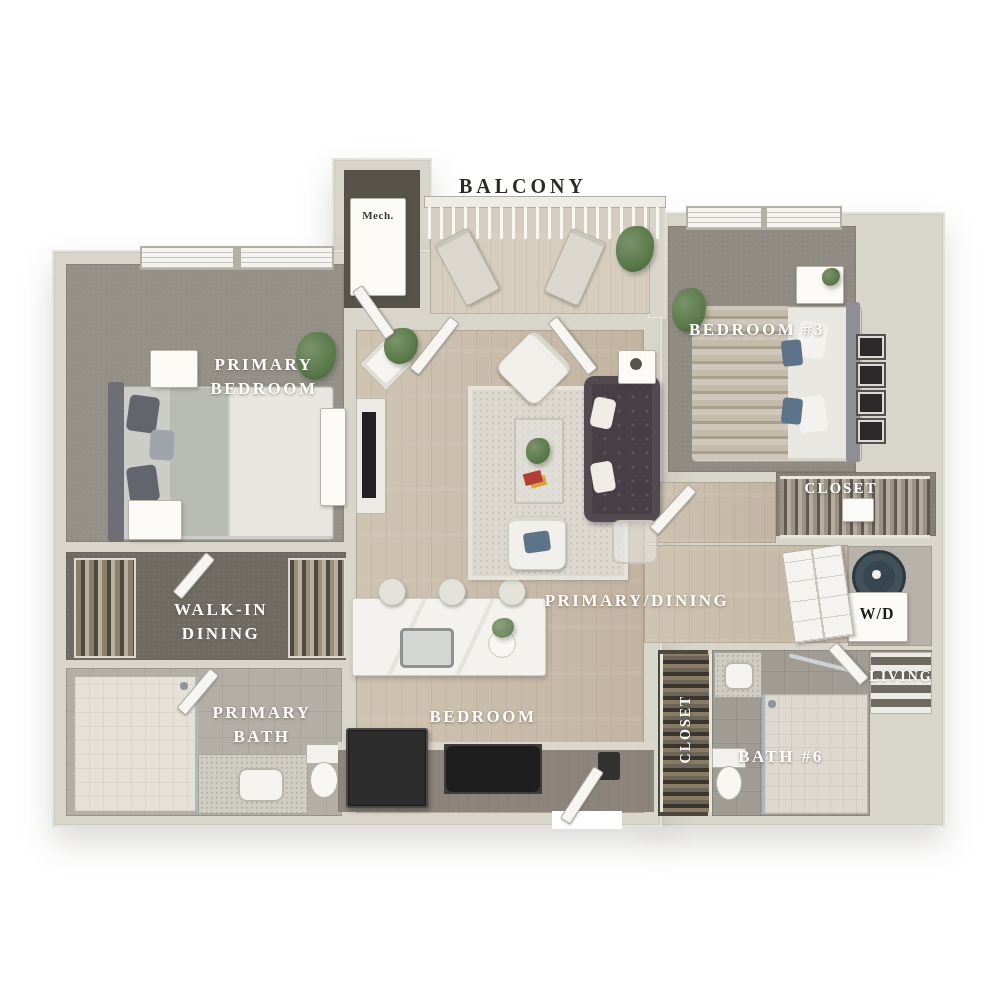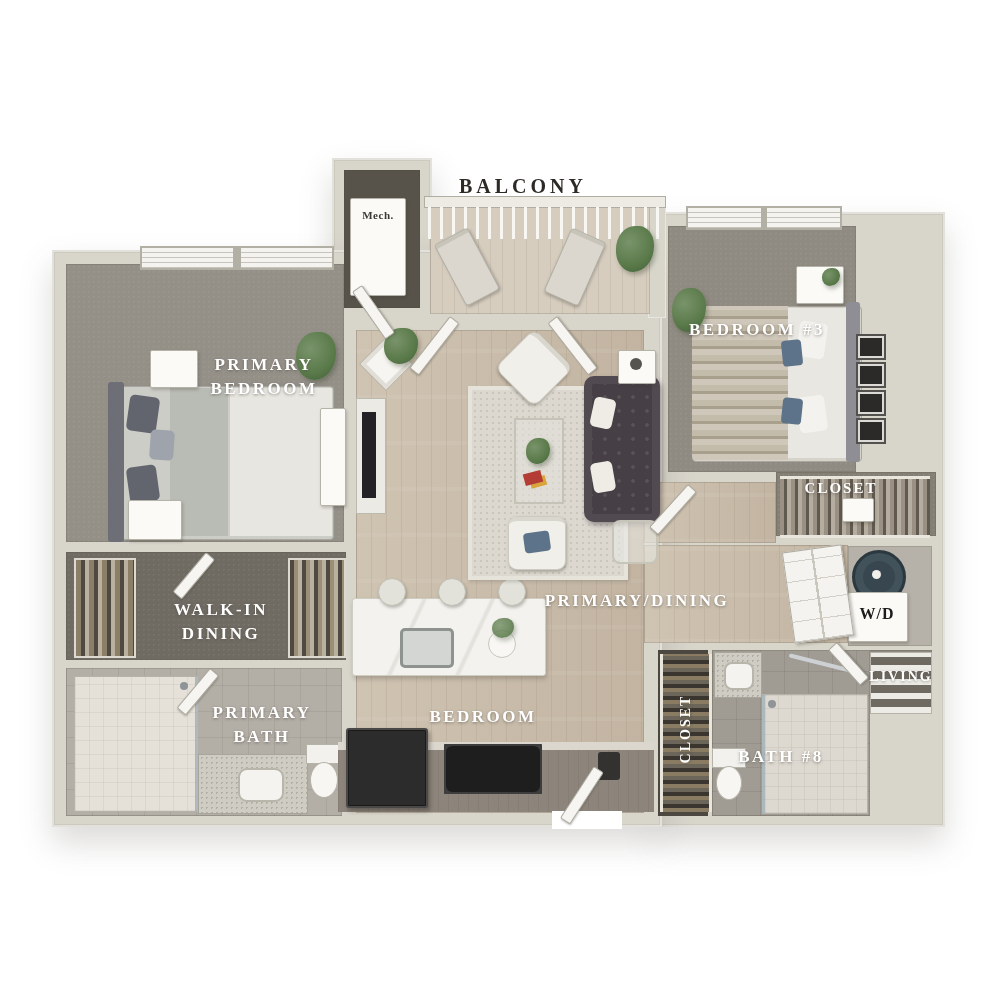--- a/index.html
+++ b/index.html
@@ -182,21 +182,21 @@
   <div class="door" style="left:560px;top:756px;height:60px;transform:rotate(33deg);transform-origin:bottom left;"></div>
 
   <div class="lbl dark" style="left:523px;top:186px;font-size:20px;letter-spacing:4px;">BALCONY</div>
   <div class="lbl dark" style="left:378px;top:216px;font-size:11px;letter-spacing:.5px;color:#3b3a37;">Mech.</div>
   <div class="lbl" style="left:264px;top:377px;">PRIMARY
 BEDROOM</div>
   <div class="lbl" style="left:757px;top:330px;">BEDROOM #3</div>
   <div class="lbl small" style="left:841px;top:488px;font-size:15px;">CLOSET</div>
   <div class="lbl dark" style="left:877px;top:614px;font-size:16px;letter-spacing:1px;color:#1c1c1c;">W/D</div>
   <div class="lbl small" style="left:901px;top:677px;">LIVING</div>
-  <div class="lbl" style="left:781px;top:757px;">BATH #8</div>
+  <div class="lbl" style="left:781px;top:757px;">BATH #6</div>
   <div class="lbl small vert" style="left:686px;top:729px;">CLOSET</div>
   <div class="lbl" style="left:637px;top:601px;">PRIMARY/DINING</div>
   <div class="lbl" style="left:483px;top:717px;">BEDROOM</div>
   <div class="lbl" style="left:221px;top:622px;">WALK-IN
 DINING</div>
   <div class="lbl" style="left:262px;top:725px;">PRIMARY
 BATH</div>
 
 </div>
 

